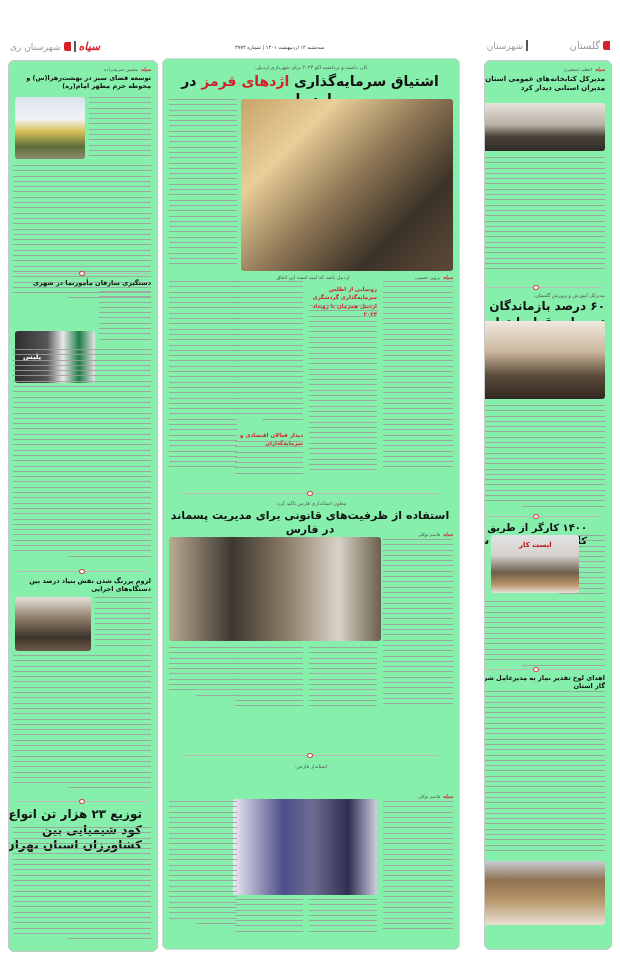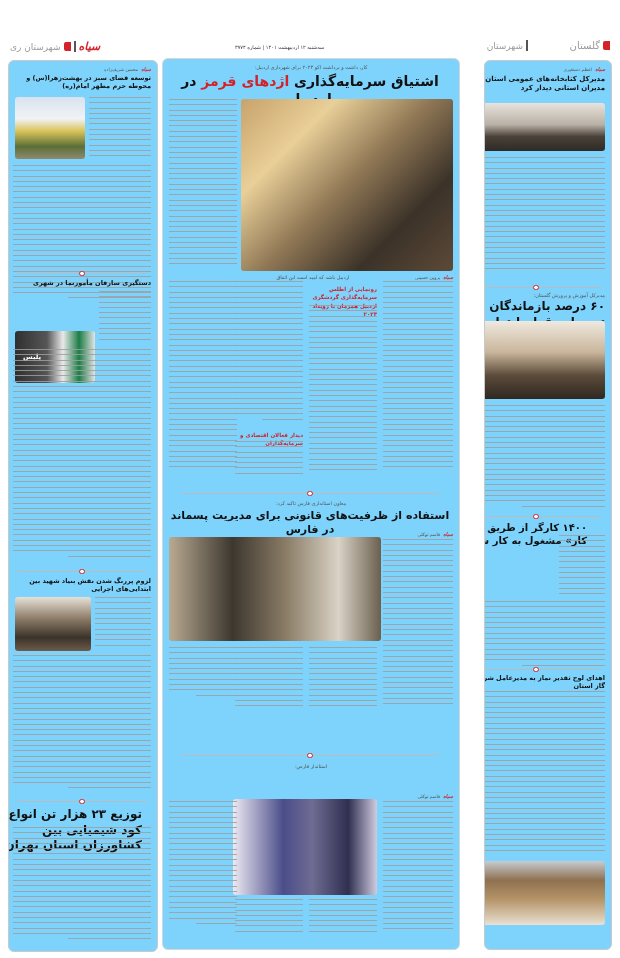--- a/index.html
+++ b/index.html
@@ -9,21 +9,21 @@
 
   
   .hdr { top: 40px; left: 0; width: 620px; height: 18px; }
   .hdr .sec { position: absolute; top: 0; font-size: 9px; color: #9a9a9a; display: flex; align-items: center; gap: 3px; }
   .hdr .mark { width: 7px; height: 9px; background: #d2232a; border-radius: 2px 0 0 2px; }
   .hdr .bar { width: 2px; height: 11px; background: #555; }
   .hdr .date { position: absolute; top: 4px; left: 235px; font-size: 5px; color: #333; }
   .logo { color: #d2232a; font-family: "DejaVu Serif", serif; font-size: 11px; font-weight: bold; font-style: italic; }
 
   
-  .box { position: absolute; border: 1px solid #c9c9c9; border-radius: 6px; background: #7dd3fc; overflow: hidden; }
+  .box { position: absolute; border: 1px solid #c9c9c9; border-radius: 6px; background: #86efac; overflow: hidden; }
   .text-lines { position: absolute; overflow: hidden; }
   .text-lines .ln { height: 1px; background: #9e9e9e; margin-bottom: 4.3px; opacity: .85; }
   .text-lines .ln.short { width: 60%; margin-left: auto; }
   .kicker { position: absolute; font-size: 5px; color: #555; text-align: center; width: 100%; }
   .author { position: absolute; font-size: 4.5px; color: #555; display: flex; gap: 3px; align-items: center; }
   .author .sig { color: #d2232a; font-weight: bold; font-style: italic; font-family: "DejaVu Serif", serif; font-size: 5px; }
   .title { position: absolute; font-weight: bold; color: #111; text-align: right; line-height: 1.3; }
   .sep { position: absolute; height: 1px; background: #bbb; }
   .sep .dot { position: absolute; left: 50%; top: -2px; width: 6px; height: 5px; background: #fff; border: 1px solid #d2232a; border-radius: 3px; transform: translateX(-50%); }
   .subhead { position: absolute; font-size: 5.5px; color: #d2232a; font-weight: bold; text-align: right; line-height: 1.5; }
@@ -133,20 +133,23 @@
       <div class="ln"></div>
       <div class="ln"></div>
       <div class="ln"></div>
       <div class="ln"></div>
       <div class="ln"></div>
       <div class="ln"></div>
       <div class="ln"></div>
       <div class="ln"></div>
       <div class="ln"></div>
   </div>
+  <div class="photo ph-gas" style="left:6px; top:474px; width:88px; height:58px;">
+    <span class="ph-label" style="top:6px; left:28px; color:#b11;">ایست کار</span>
+  </div>
   <div class="text-lines" style="right:6px; top:540px; width:138px; height:70px;">
     <div class="ln"></div>
       <div class="ln"></div>
       <div class="ln"></div>
       <div class="ln"></div>
       <div class="ln"></div>
       <div class="ln"></div>
       <div class="ln"></div>
       <div class="ln"></div>
       <div class="ln"></div>
@@ -667,21 +670,21 @@
       <div class="ln"></div>
       <div class="ln"></div>
       <div class="ln"></div>
       <div class="ln"></div>
       <div class="ln"></div>
       <div class="ln short"></div>
   </div>
   <div class="sep" style="right:10px; top:510px; width:130px;">
       <span class="dot"></span>
     </div>
-  <div class="title" style="right:6px; top:516px; width:138px; font-size:6.5px;">لزوم پررنگ شدن نقش بنیاد شهید بین ابتدایی‌های اجرایی</div>
+  <div class="title" style="right:6px; top:516px; width:138px; font-size:6.5px;">لزوم پررنگ شدن نقش بنیاد درصد بین دستگاه‌های اجرایی</div>
   <div class="photo ph-martyr" style="left:6px; top:536px; width:76px; height:54px;"></div>
   <div class="text-lines" style="right:6px; top:536px; width:56px; height:54px;">
     <div class="ln"></div>
       <div class="ln"></div>
       <div class="ln"></div>
       <div class="ln"></div>
       <div class="ln"></div>
       <div class="ln"></div>
       <div class="ln"></div>
       <div class="ln"></div>

